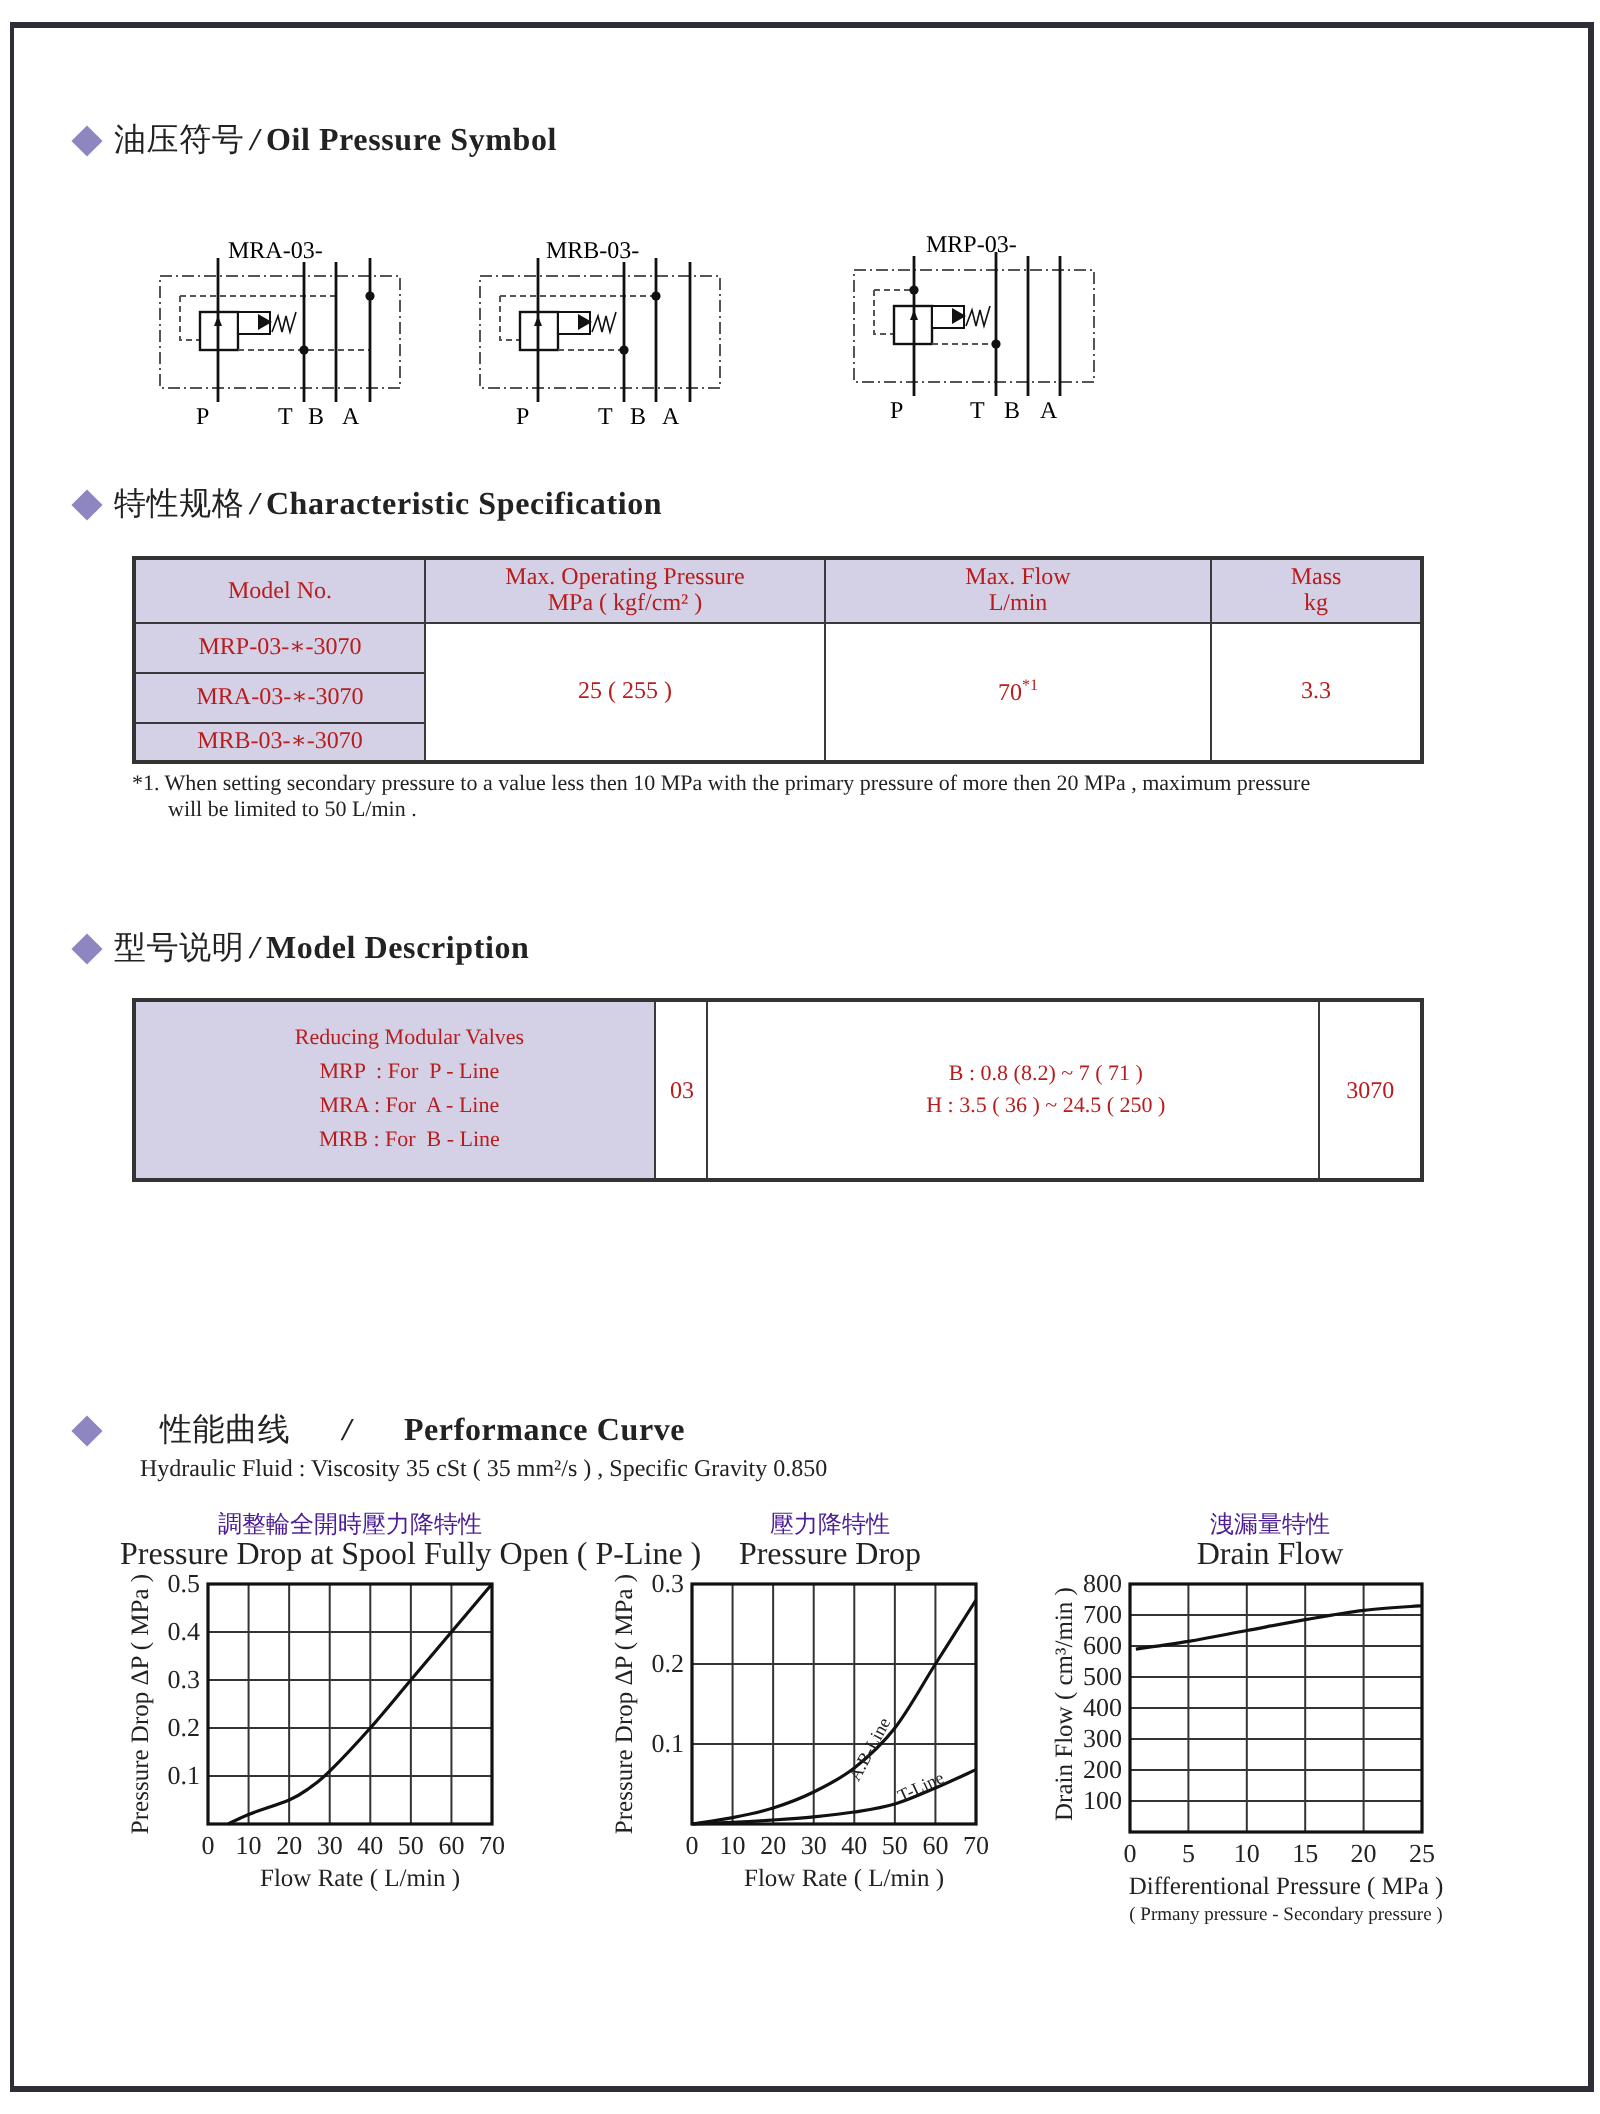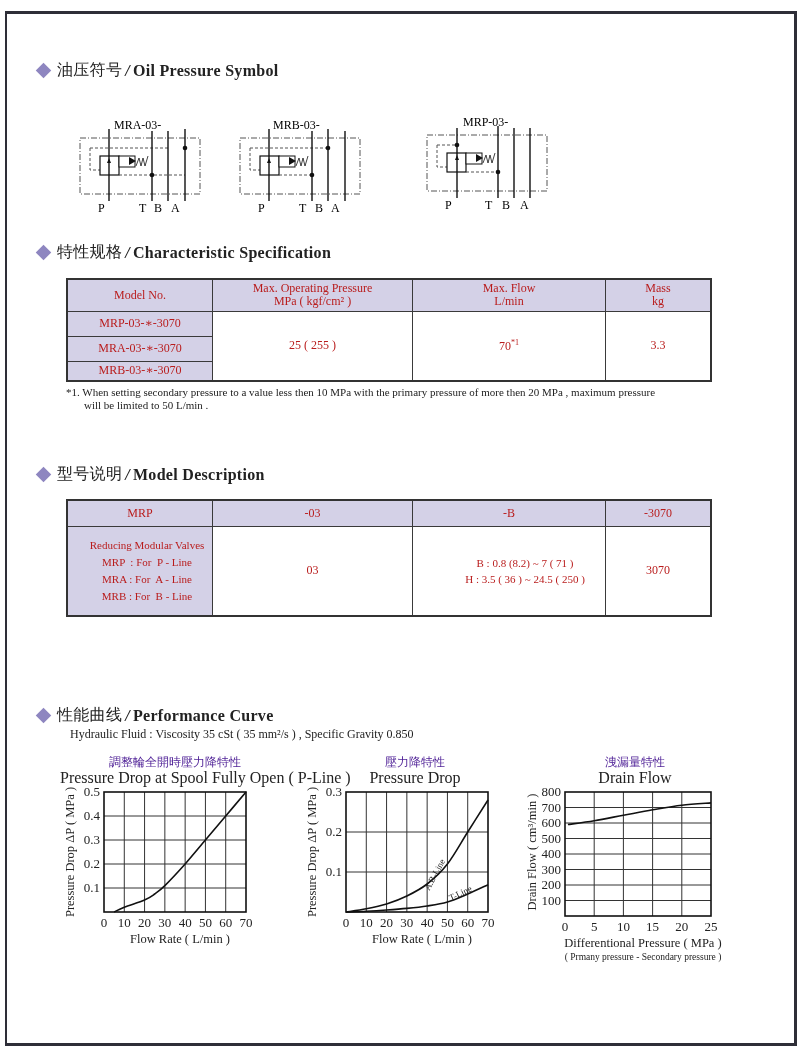--- a/index.html
+++ b/index.html
@@ -163,44 +163,38 @@
 
 <div class="section-title" style="top:464px;">
   <span class="diamond"></span>
   <span class="cn">型号说明</span>
   <span class="sep">/</span>
   <span>Model Description</span>
 </div>
 
 <table class="spec" style="left:66px; top:499px; width:646px;">
   <tbody>
-      <tr style="height:26px;">
-    <td class="hd" style="width:144px;">MRP</td>
-    <td class="hd" style="width:199px;">-03</td>
-    <td class="hd" style="width:192px;">-B</td>
-    <td class="hd">-3070</td>
-  </tr>
   <tr style="height:90px;">
     <td class="hd" style="text-align:center; padding-left:14px; font-size:11px; line-height:17px;">
       <div>Reducing Modular Valves</div>
       <div style="white-space:pre;">MRP  : For  P - Line</div>
       <div style="white-space:pre;">MRA : For  A - Line</div>
       <div style="white-space:pre;">MRB : For  B - Line</div>
     </td>
     <td>03</td>
     <td style="text-align:center; padding-left:32px; font-size:11px; line-height:16px;">
       <div>B : 0.8 (8.2) ~ 7 ( 71 )</div>
       <div>H : 3.5 ( 36 ) ~ 24.5 ( 250 )</div>
     </td>
     <td>3070</td>
   </tr>
 </tbody>
   </table>
 
-<div class="section-title" style="top:705px;">
+<div class="section-title" style="top:705px;gap:23px;">
   <span class="diamond"></span>
   <span class="cn">性能曲线</span>
   <span class="sep">/</span>
   <span>Performance Curve</span>
 </div>
 <div class="fluid">Hydraulic Fluid : Viscosity 35 cSt ( 35 mm²/s ) , Specific Gravity 0.850</div>
 
 <div class="chart-title-cn" style="left:60px; width:230px; top:754px;">調整輪全開時壓力降特性</div>
 <div class="chart-title-en" style="left:60px; width:230px; top:769px;">Pressure Drop at Spool Fully Open ( P-Line )</div>
 <div class="chart-title-cn" style="left:360px; width:110px; top:754px;">壓力降特性</div>

